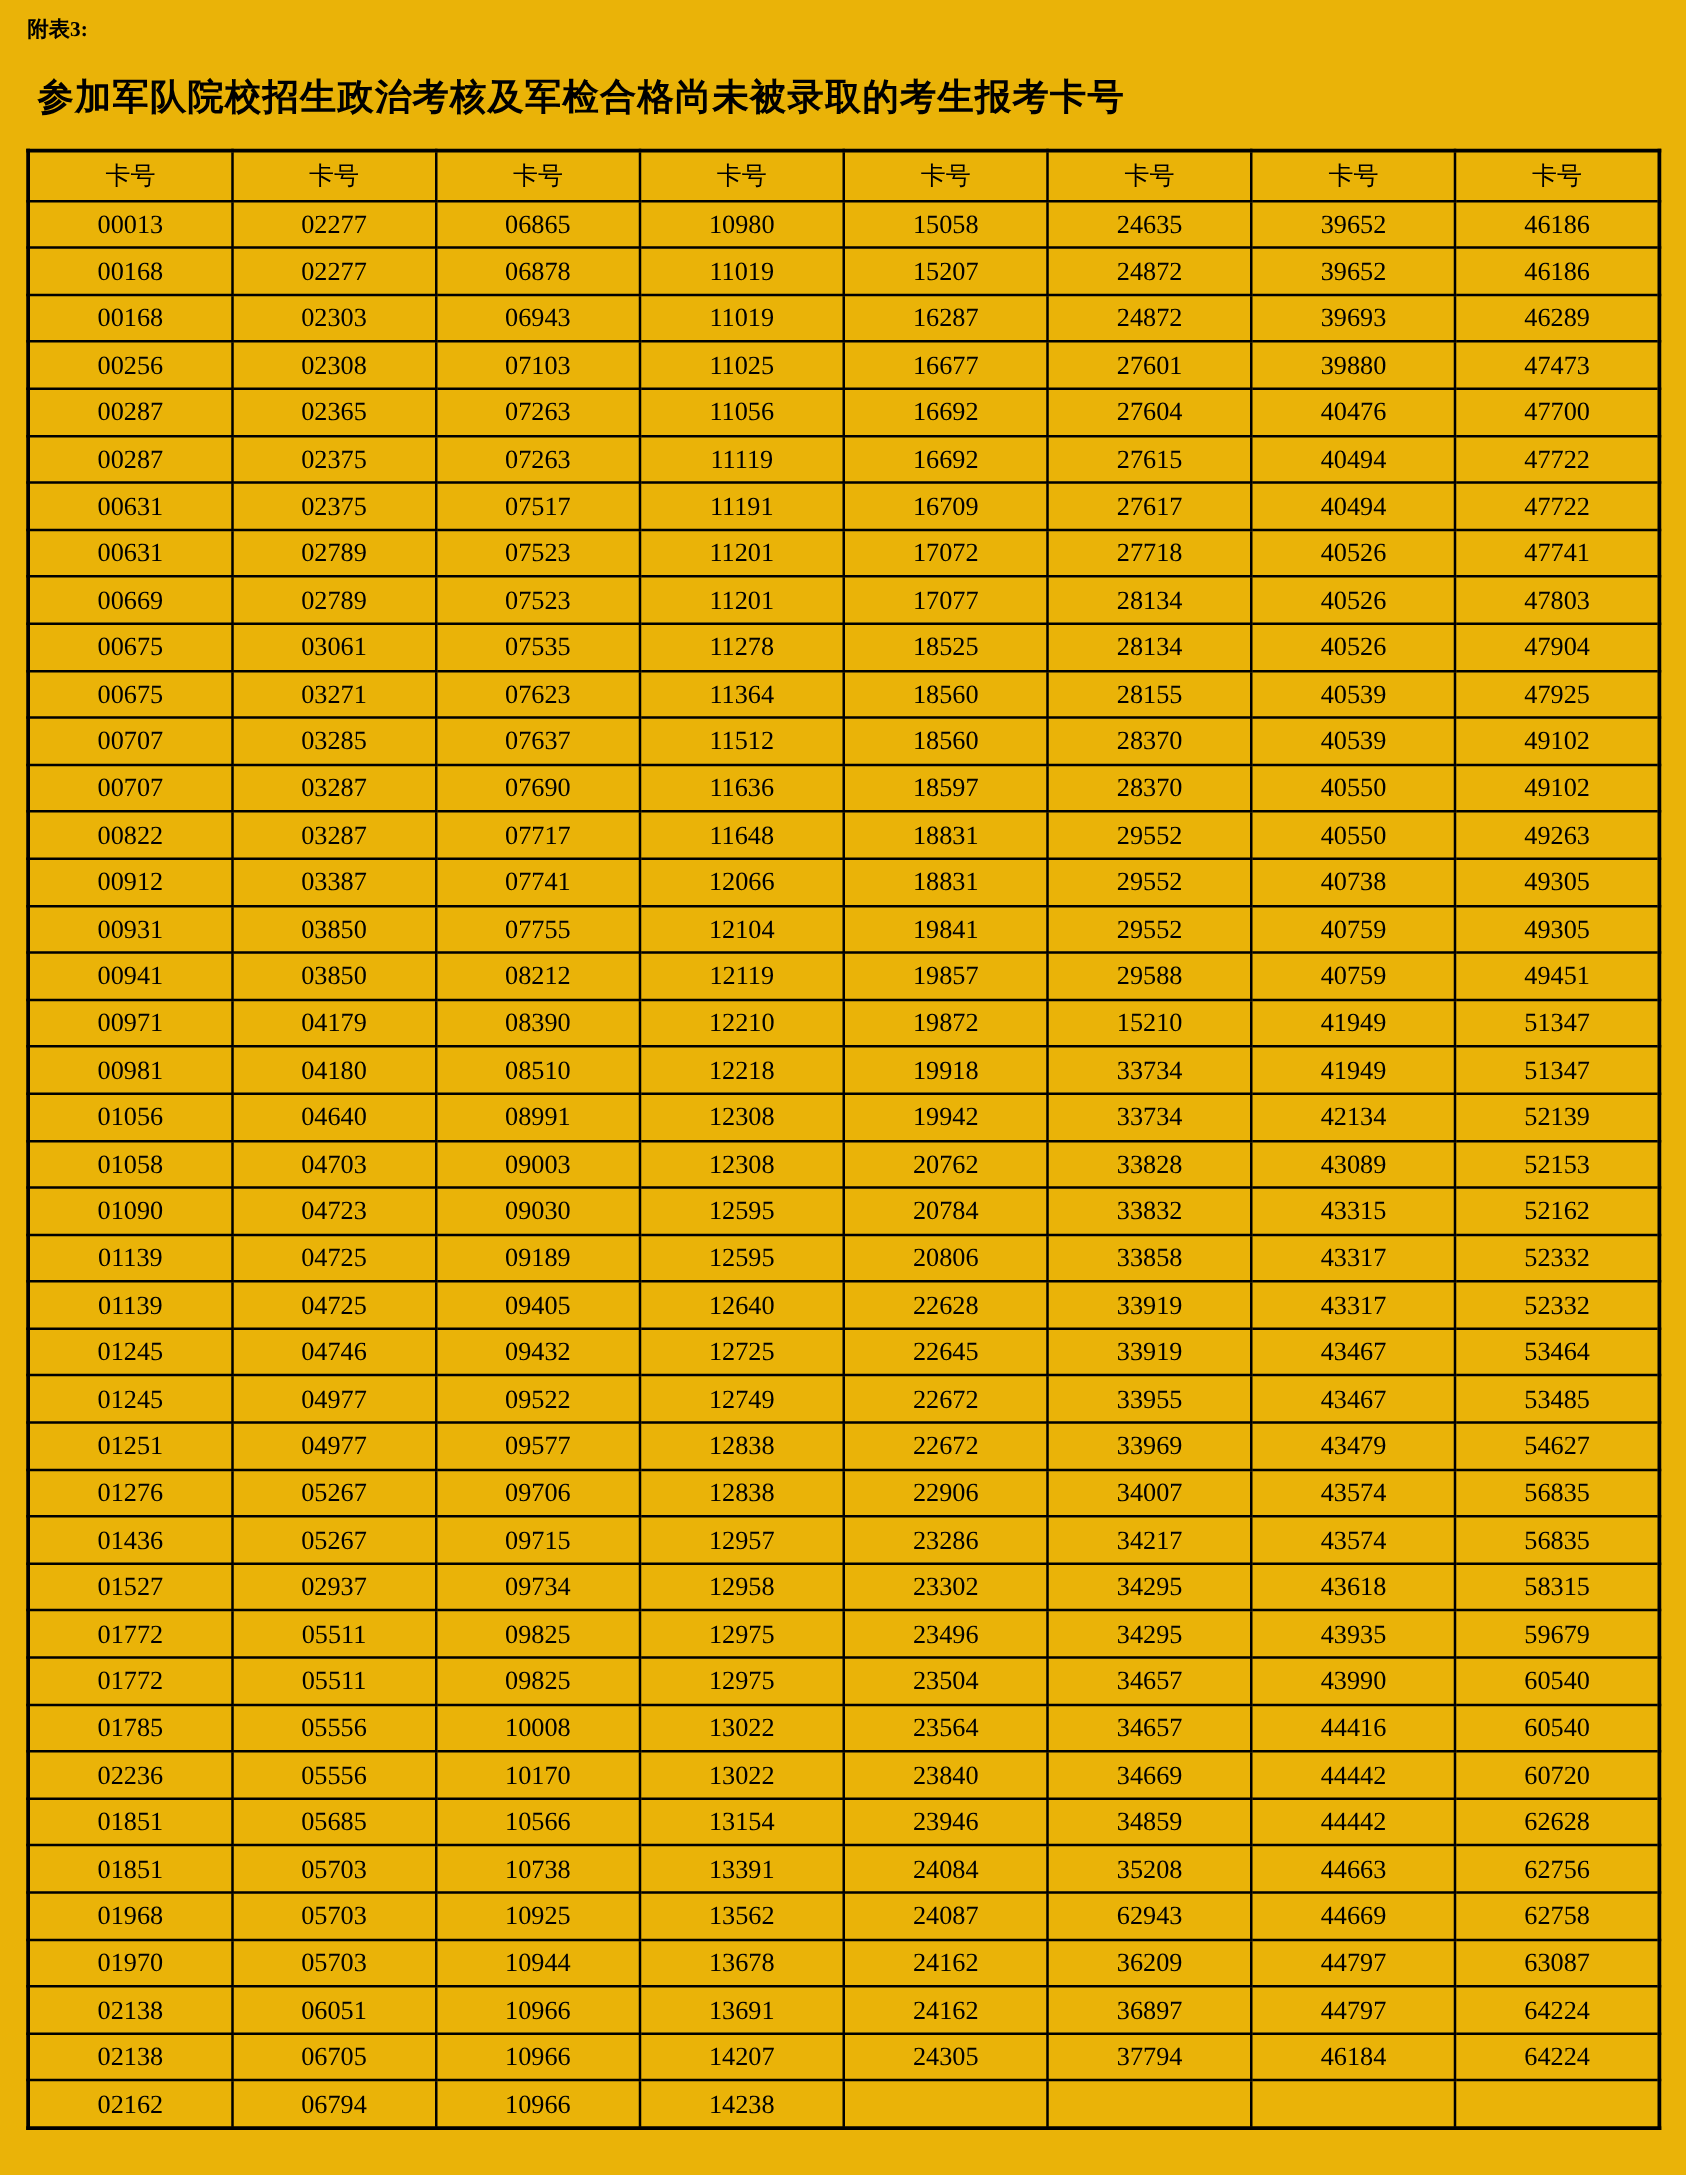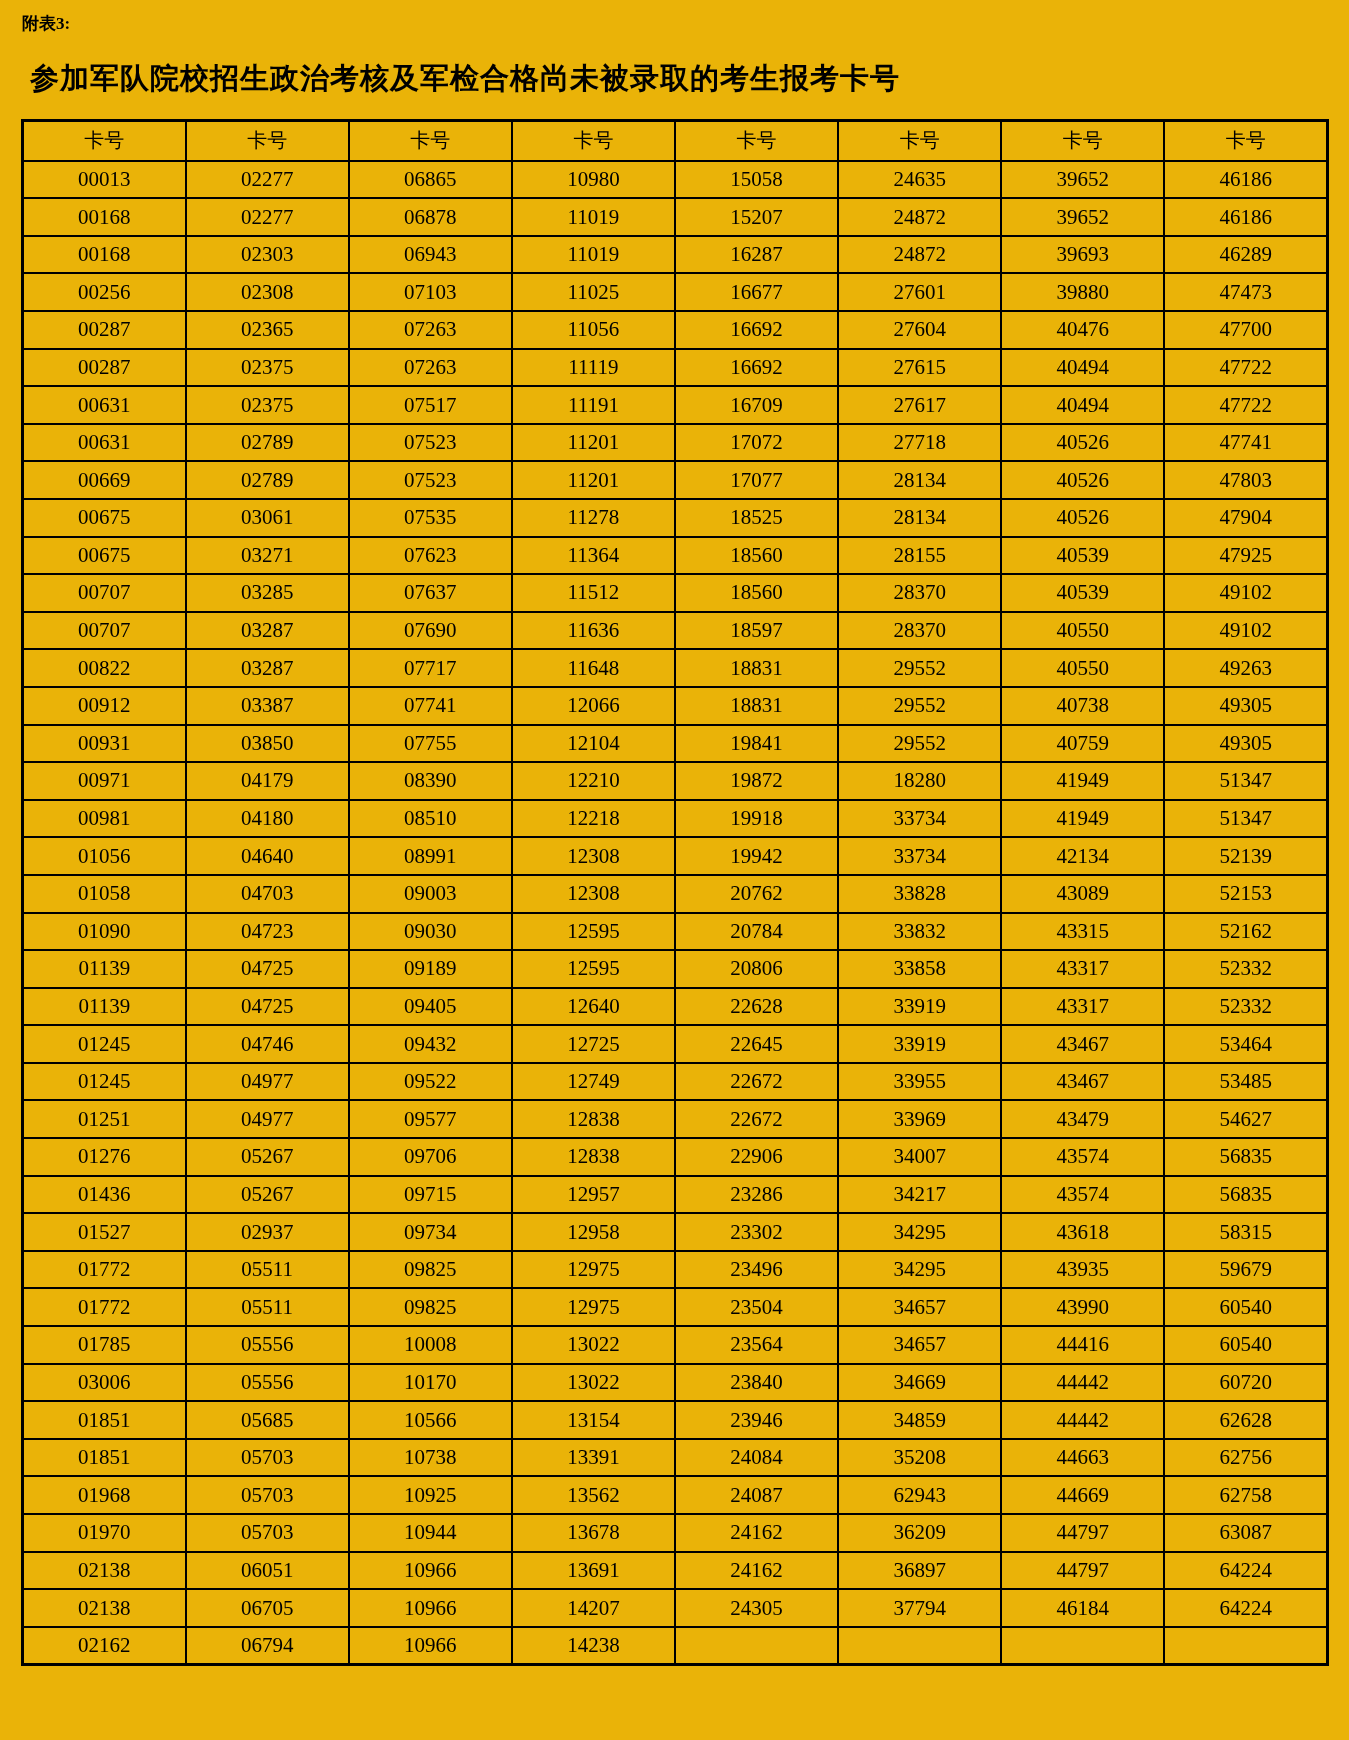--- a/index.html
+++ b/index.html
@@ -235,26 +235,36 @@
           <td>00931</td>
           <td>03850</td>
           <td>07755</td>
           <td>12104</td>
           <td>19841</td>
           <td>29552</td>
           <td>40759</td>
           <td>49305</td>
         </tr>
         <tr>
+          <td>00941</td>
+          <td>03850</td>
+          <td>08212</td>
+          <td>12119</td>
+          <td>19857</td>
+          <td>29588</td>
+          <td>40759</td>
+          <td>49451</td>
+        </tr>
+        <tr>
           <td>00971</td>
           <td>04179</td>
           <td>08390</td>
           <td>12210</td>
           <td>19872</td>
-          <td>18280</td>
+          <td>15210</td>
           <td>41949</td>
           <td>51347</td>
         </tr>
         <tr>
           <td>00981</td>
           <td>04180</td>
           <td>08510</td>
           <td>12218</td>
           <td>19918</td>
           <td>33734</td>
@@ -395,21 +405,21 @@
           <td>01785</td>
           <td>05556</td>
           <td>10008</td>
           <td>13022</td>
           <td>23564</td>
           <td>34657</td>
           <td>44416</td>
           <td>60540</td>
         </tr>
         <tr>
-          <td>03006</td>
+          <td>02236</td>
           <td>05556</td>
           <td>10170</td>
           <td>13022</td>
           <td>23840</td>
           <td>34669</td>
           <td>44442</td>
           <td>60720</td>
         </tr>
         <tr>
           <td>01851</td>

